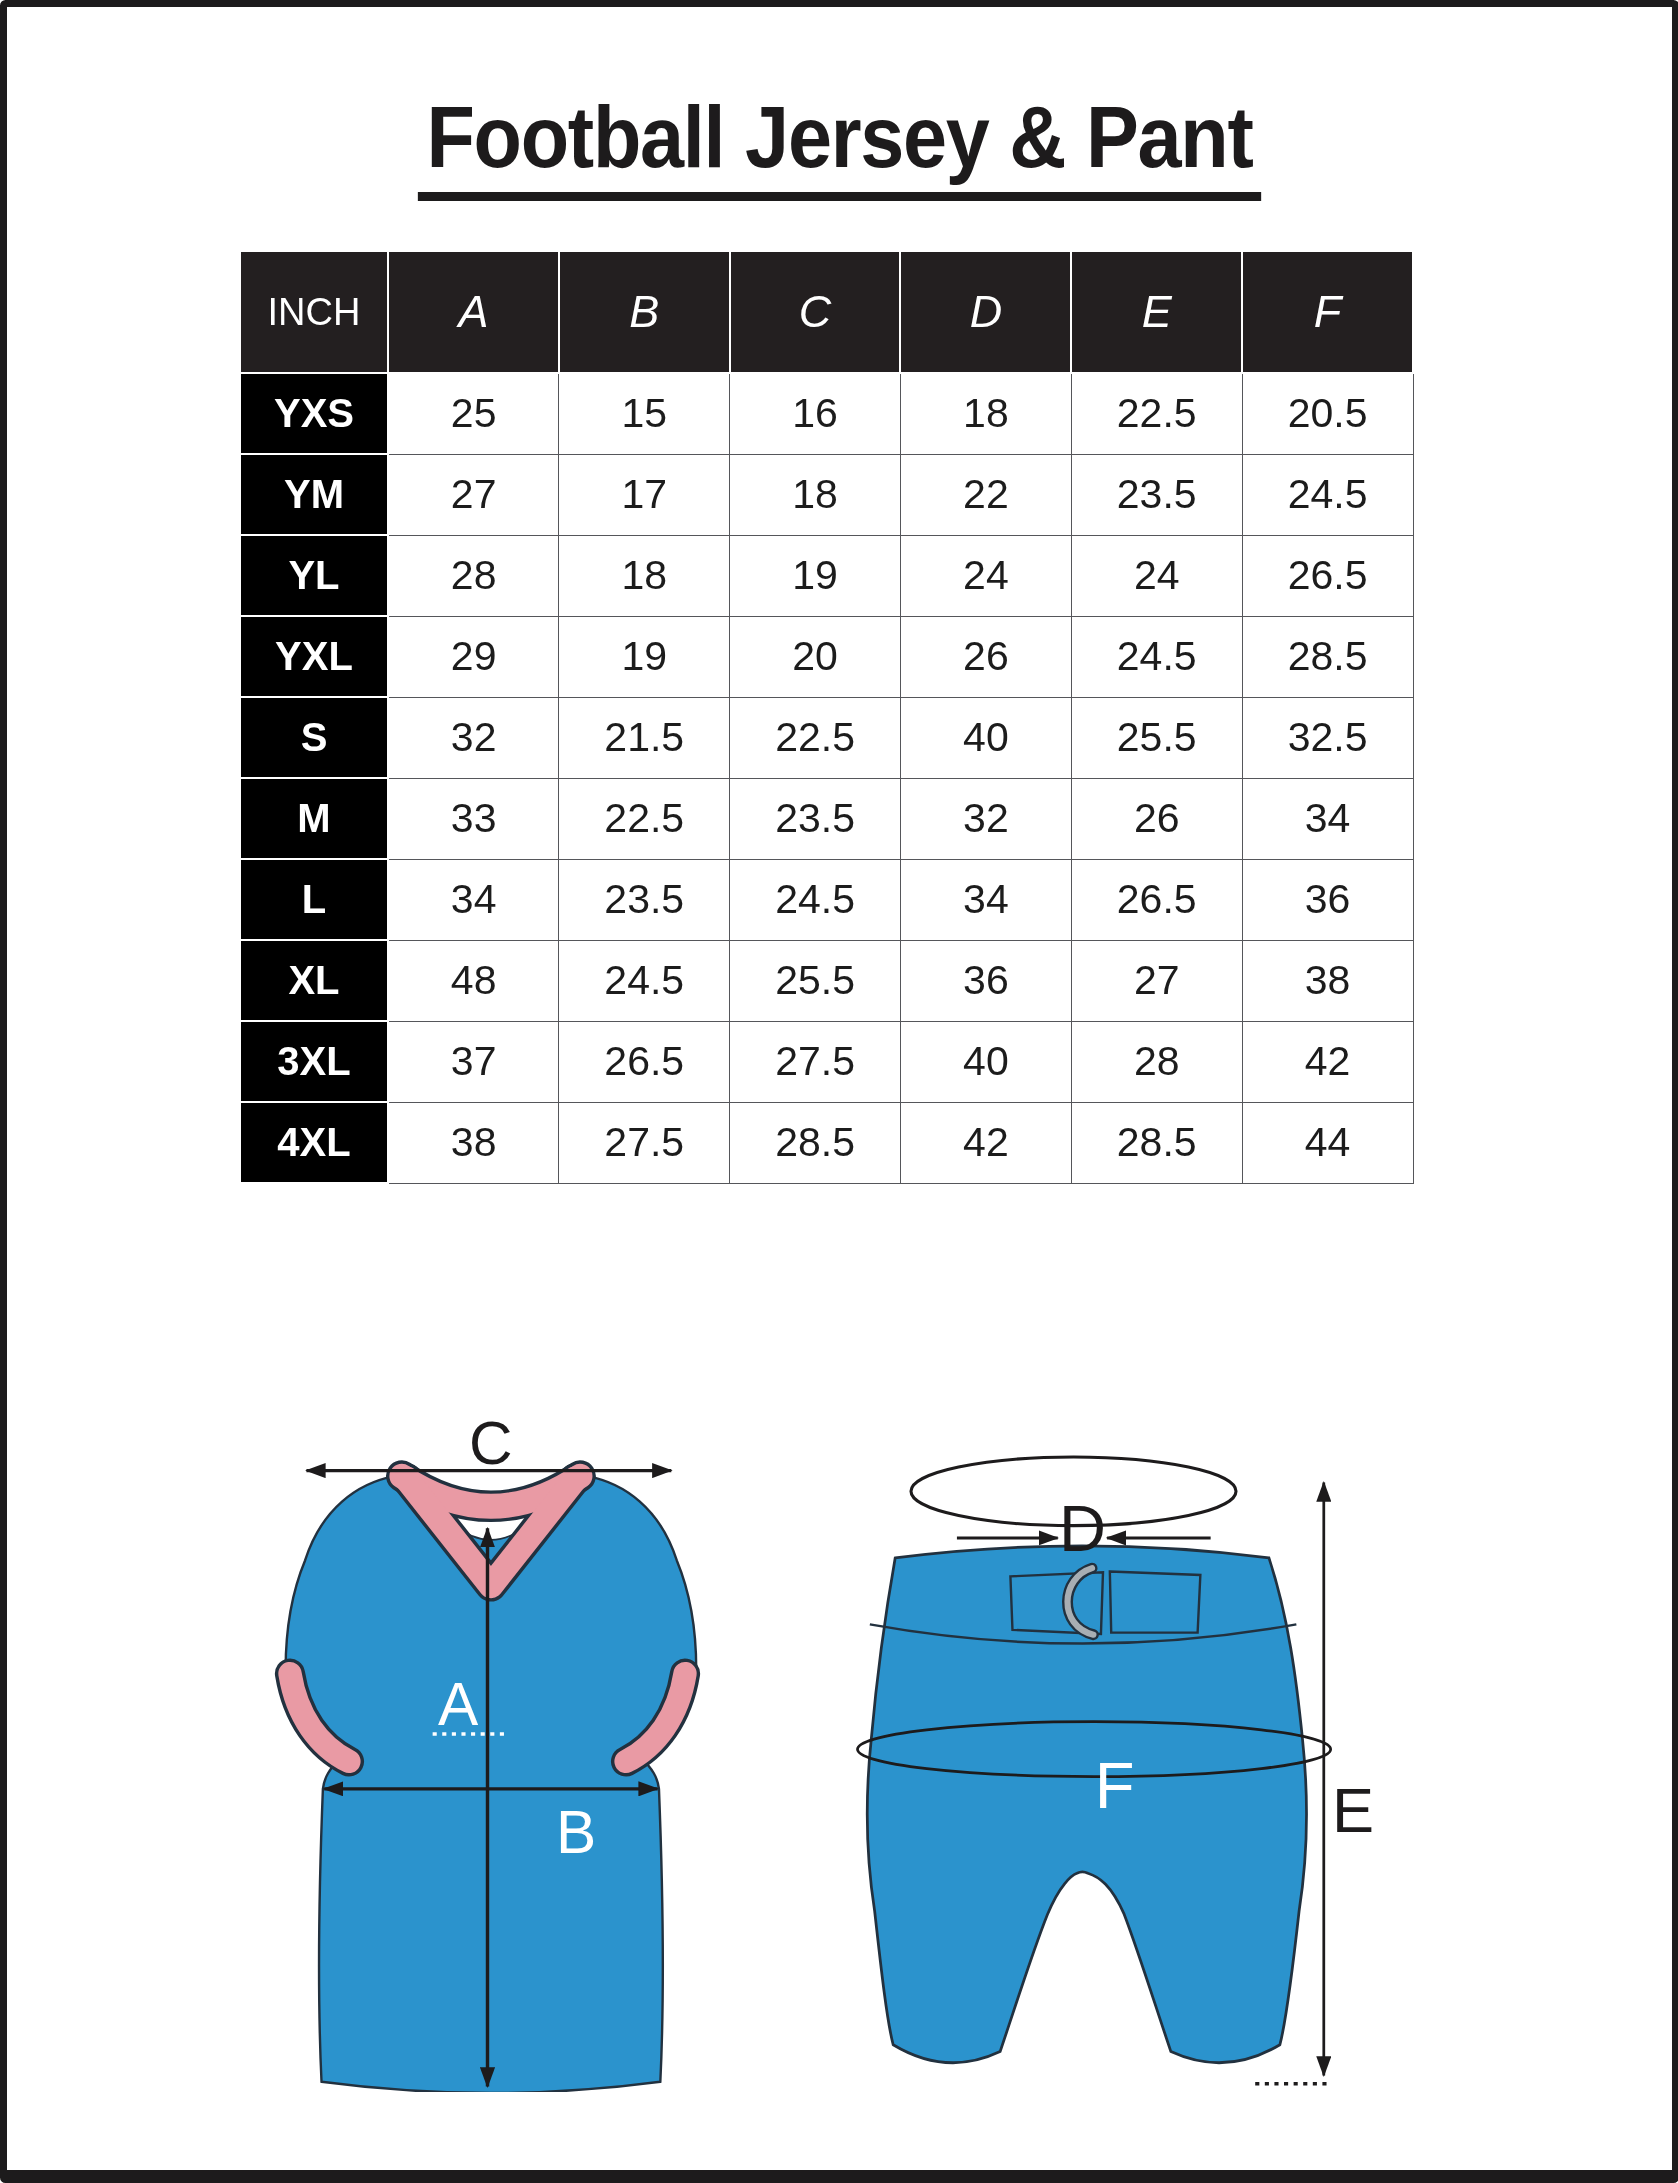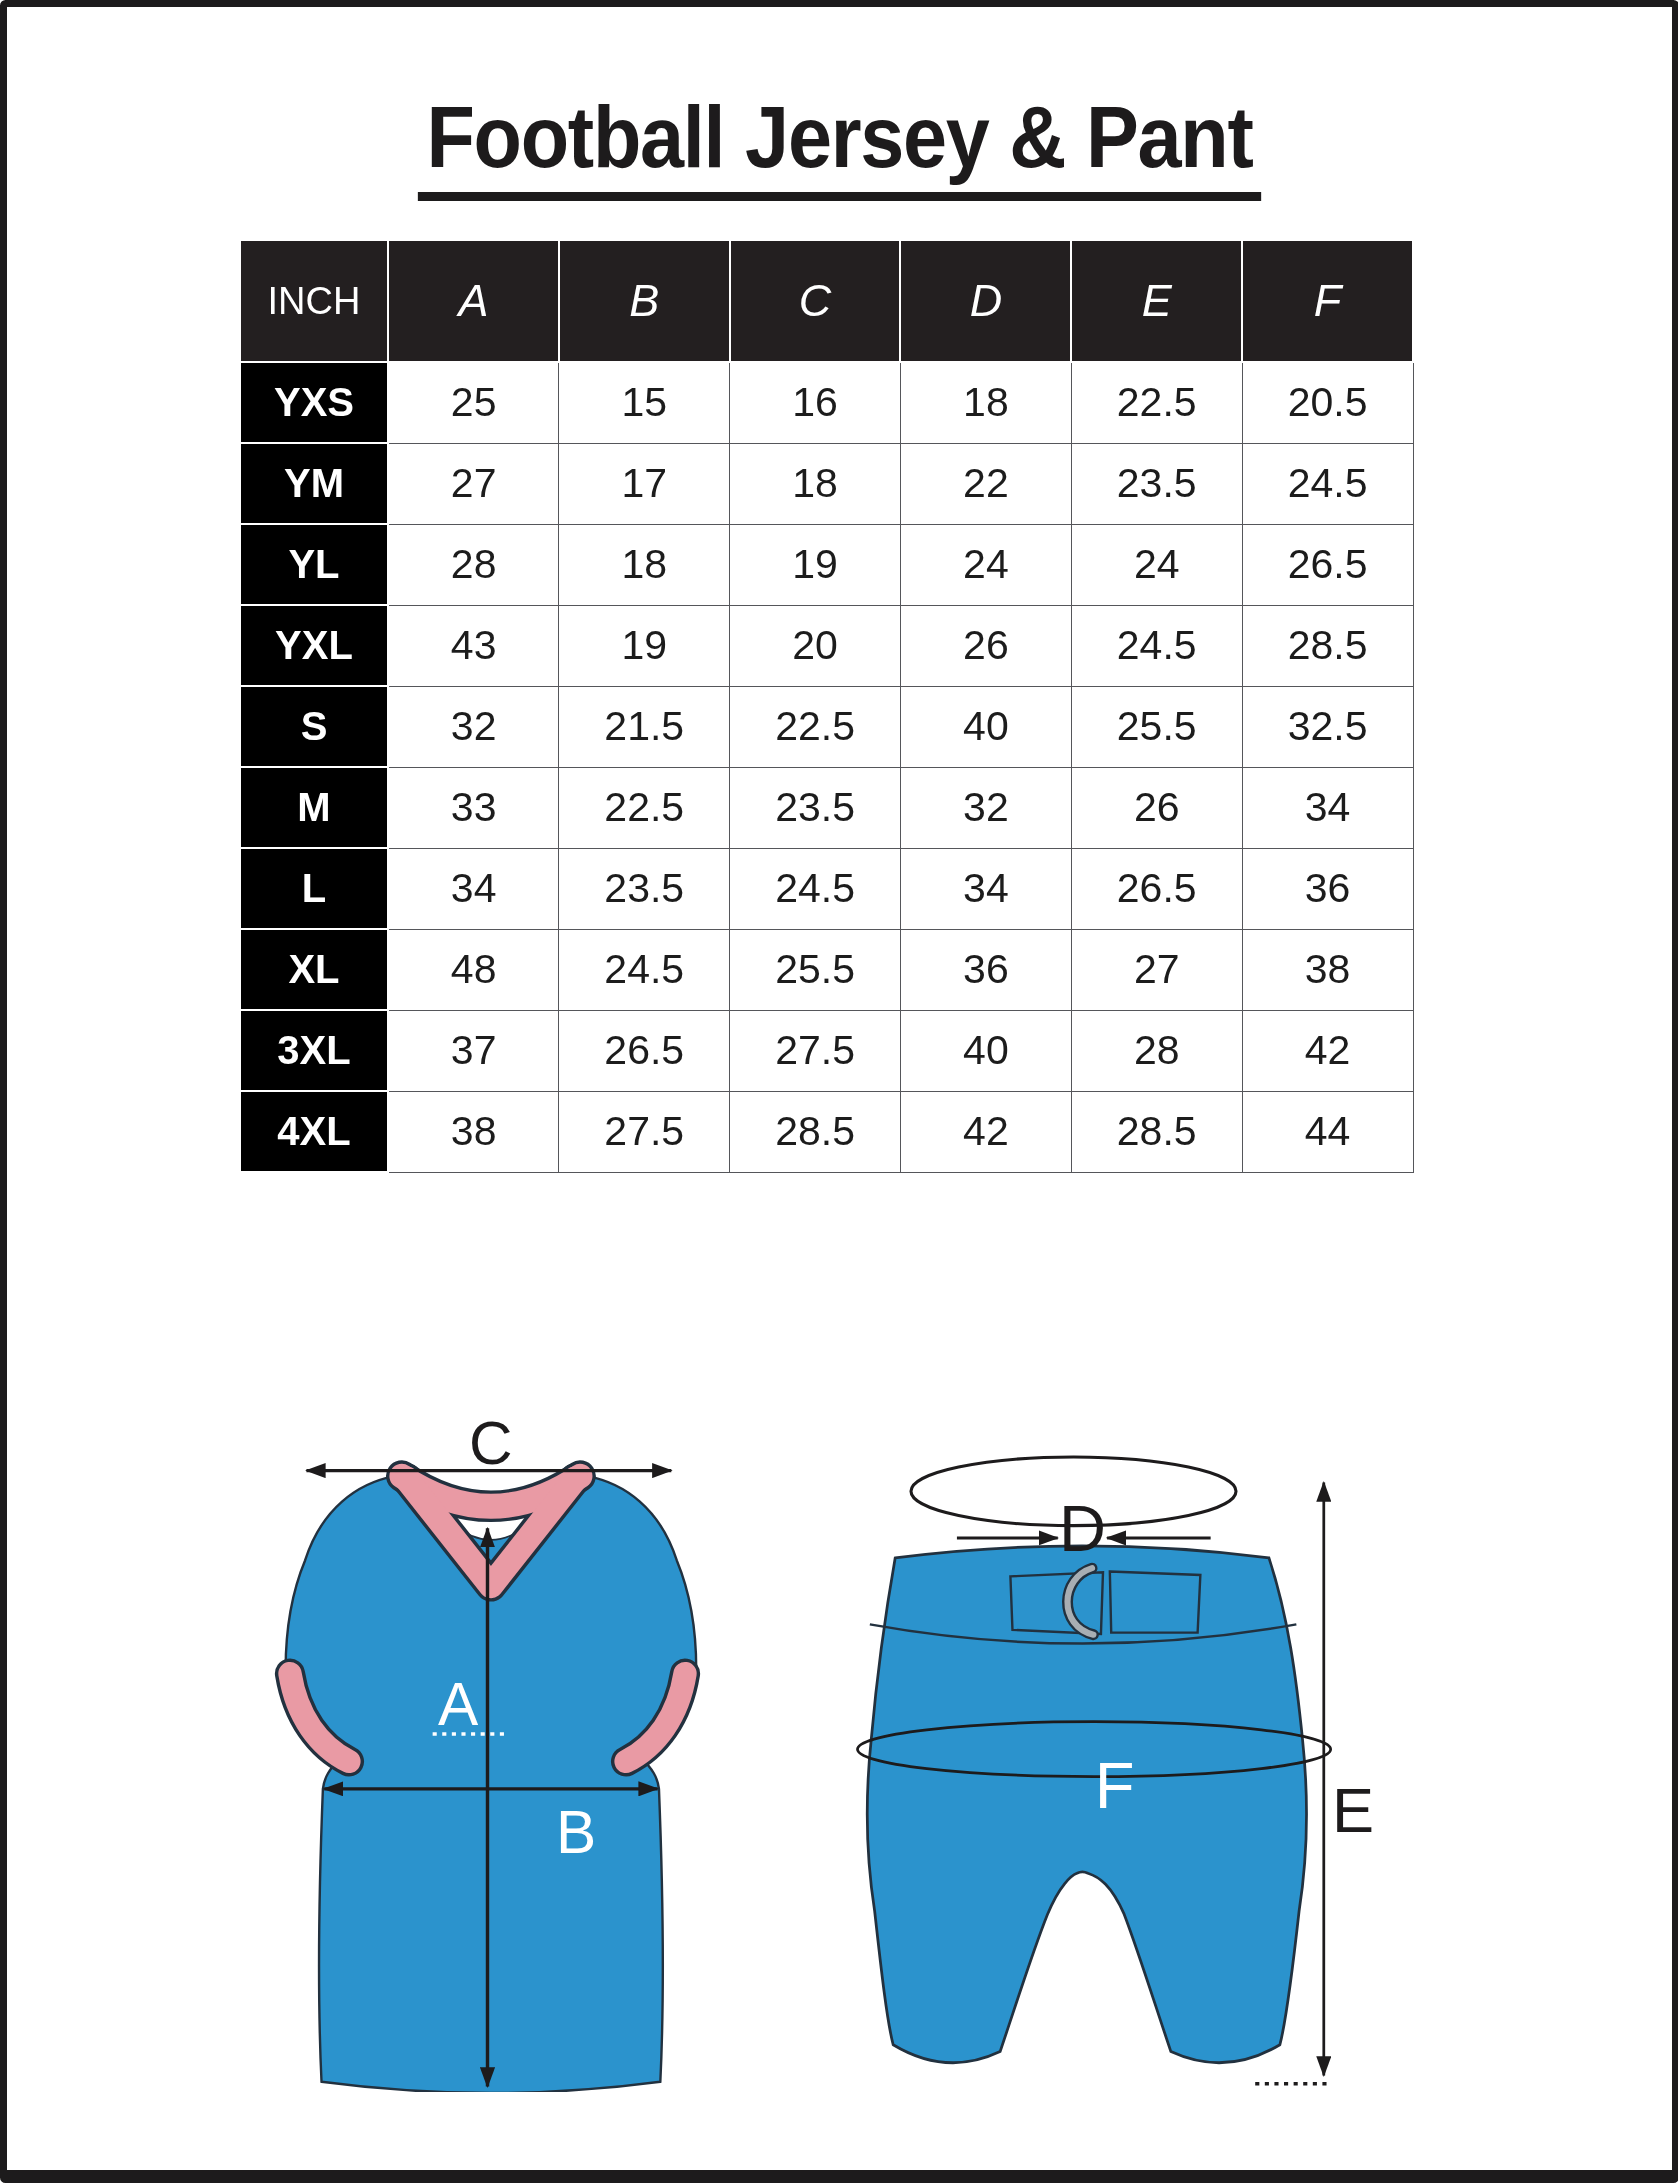--- a/index.html
+++ b/index.html
@@ -11,21 +11,21 @@
     position:absolute; inset:0; border:7.5px solid #1d1b1c; border-bottom-width:13.7px;
     border-radius:5.5px; pointer-events:none; z-index:50;
   }
   .title-wrap { position:absolute; top:49px; left:0; right:0; text-align:center;margin-top:36px; }
   .title {
     display:inline-block; margin:0; font-size:88px; font-weight:700; line-height:1.18;
     color:#1d1b1c; letter-spacing:-1.4px; border-bottom:9px solid #1d1b1c;
     padding:0 9.6px 2.7px 9.6px; transform:scaleX(0.9);
   }
   table.size-table {
-    position:absolute; left:239px; top:239px; width:1175px;
+    position:absolute; left:239px; top:250px; width:1175px;
     border-collapse:collapse; table-layout:fixed; text-align:center;
   }
   table.size-table col.c-label { width:148px; }
   table.size-table th, table.size-table td { padding:0; vertical-align:middle; }
   thead th {
     height:120px; background:#231f20; color:#ffffff; border:2.1px solid #ffffff;
   }
   th.unit-h { font-size:38px; font-weight:400; }
   th.col-h { font-size:45px; font-style:italic; font-weight:400; }
   tbody th {
@@ -95,21 +95,21 @@
         <th>YL</th>
         <td>28</td>
         <td>18</td>
         <td>19</td>
         <td>24</td>
         <td>24</td>
         <td>26.5</td>
       </tr>
       <tr>
         <th>YXL</th>
-        <td>43</td>
+        <td>29</td>
         <td>19</td>
         <td>20</td>
         <td>26</td>
         <td>24.5</td>
         <td>28.5</td>
       </tr>
       <tr>
         <th>S</th>
         <td>32</td>
         <td>21.5</td>

